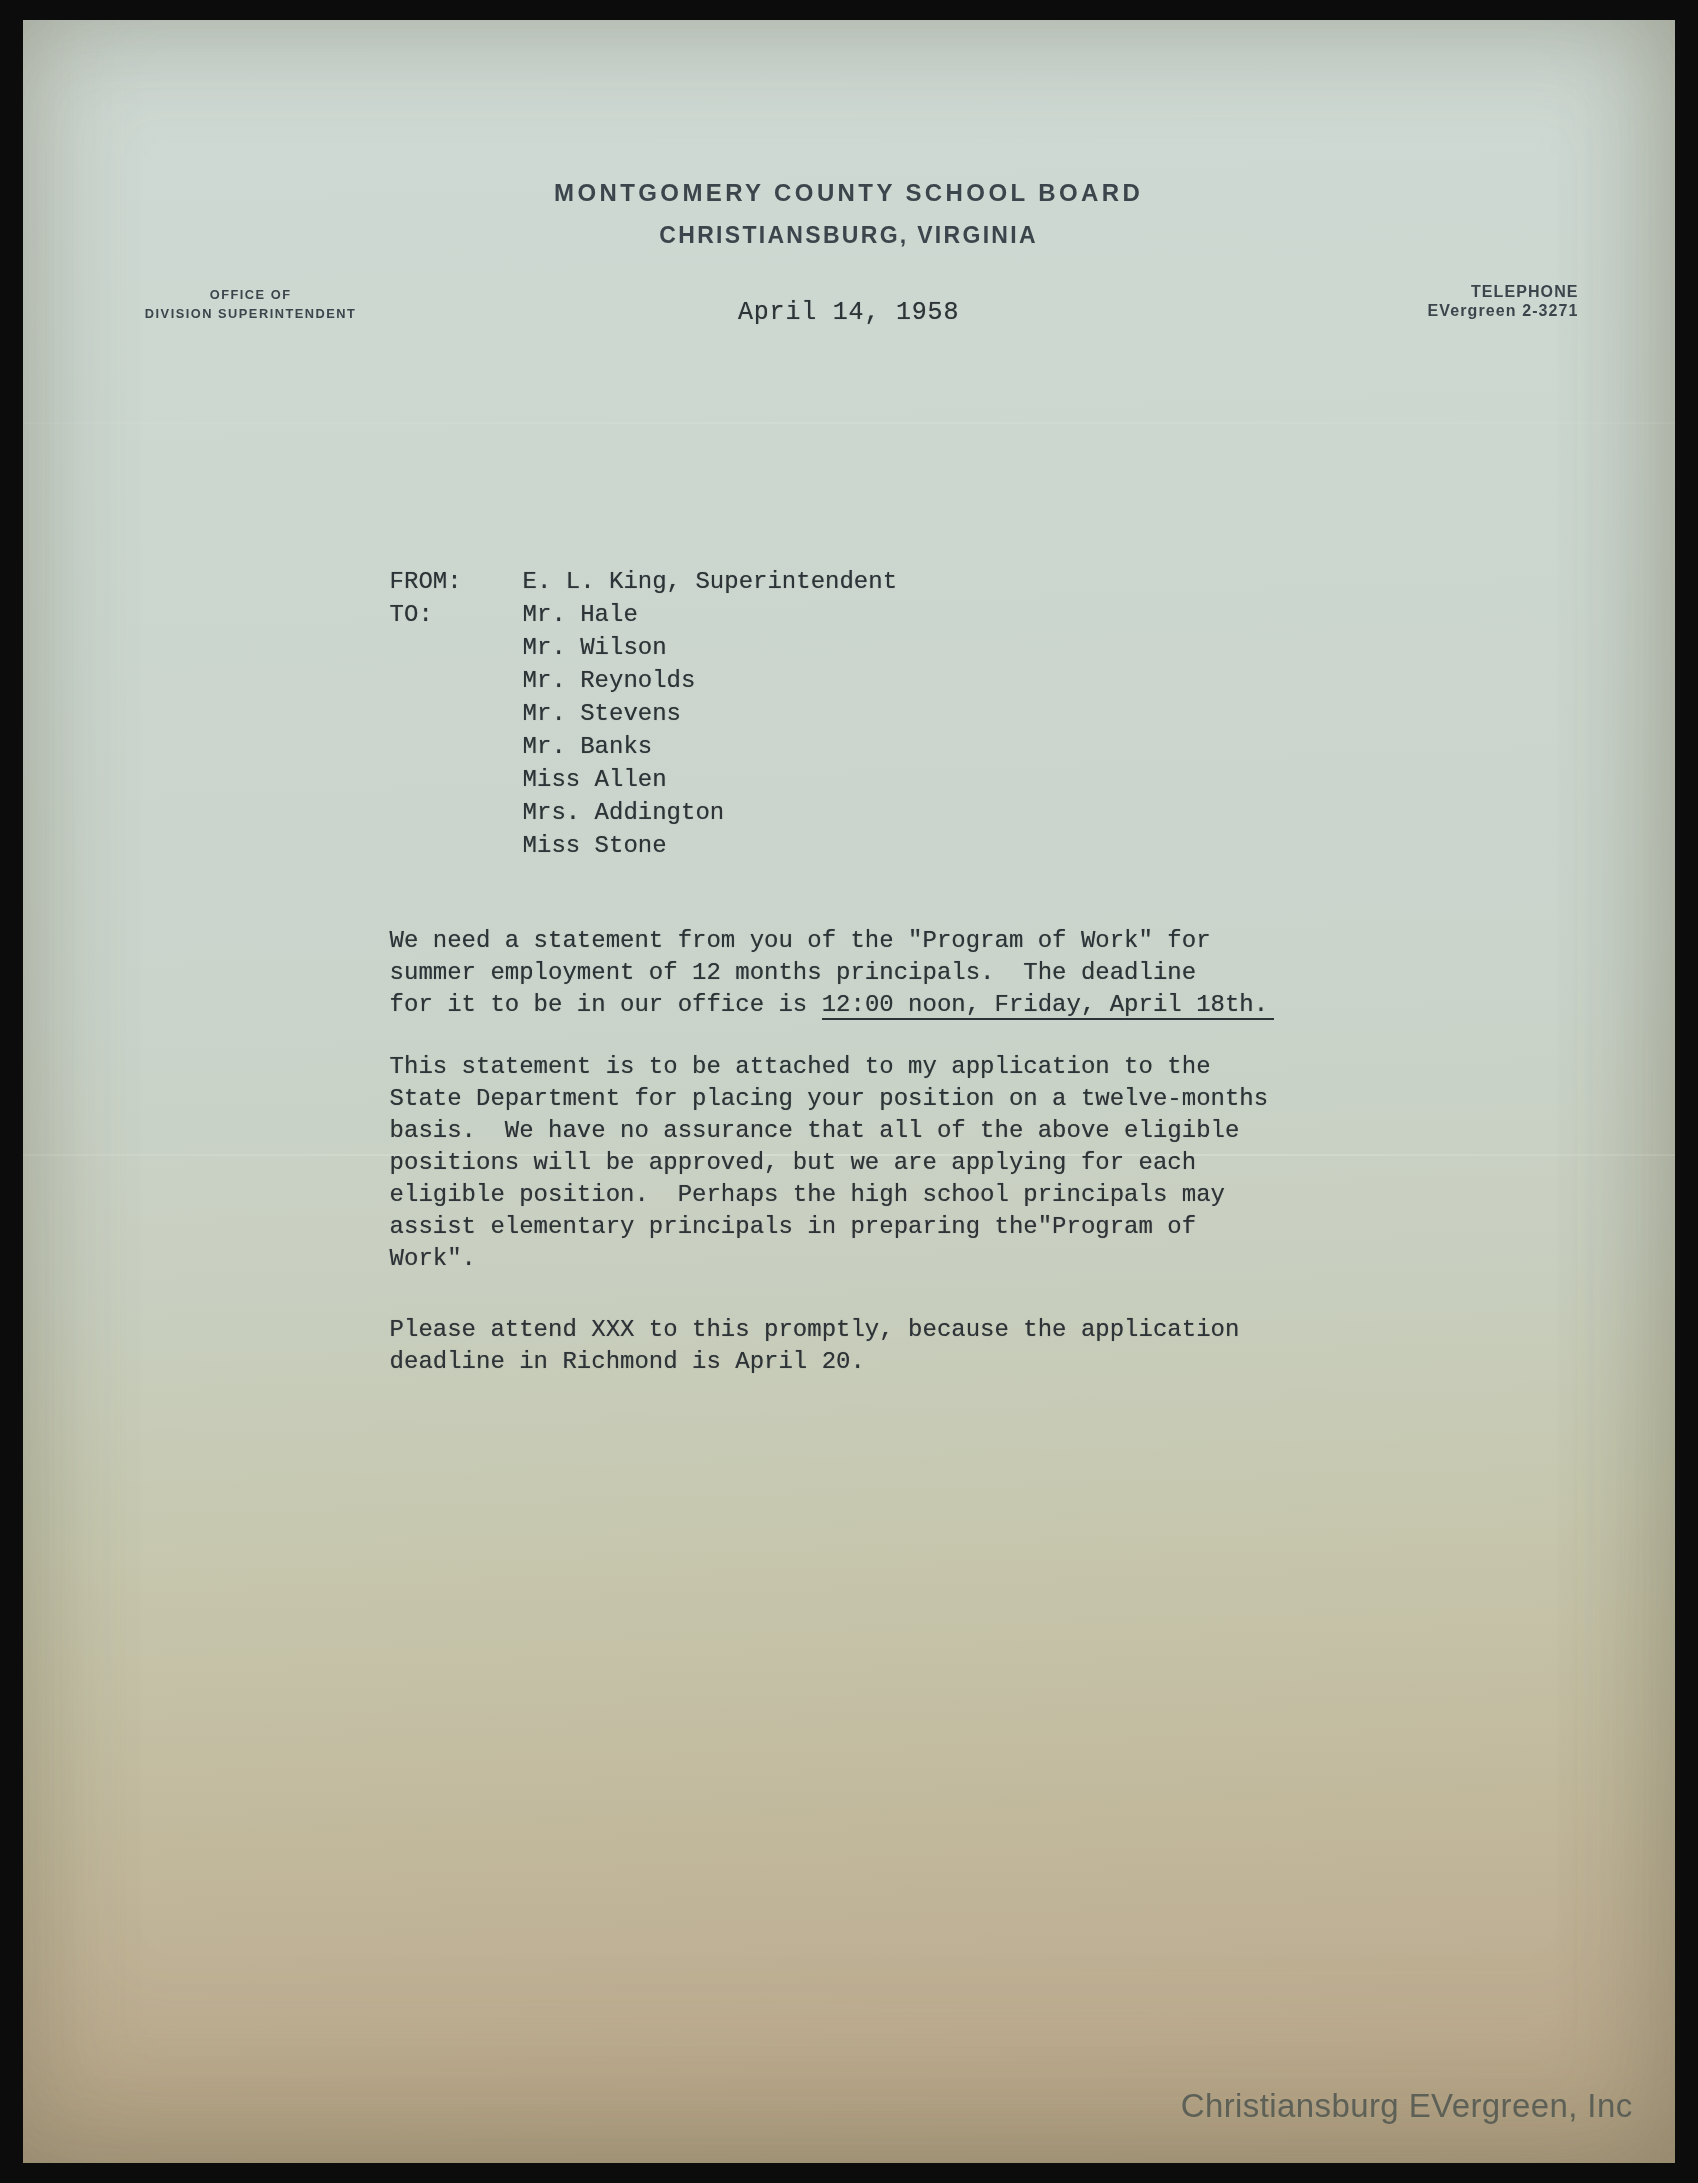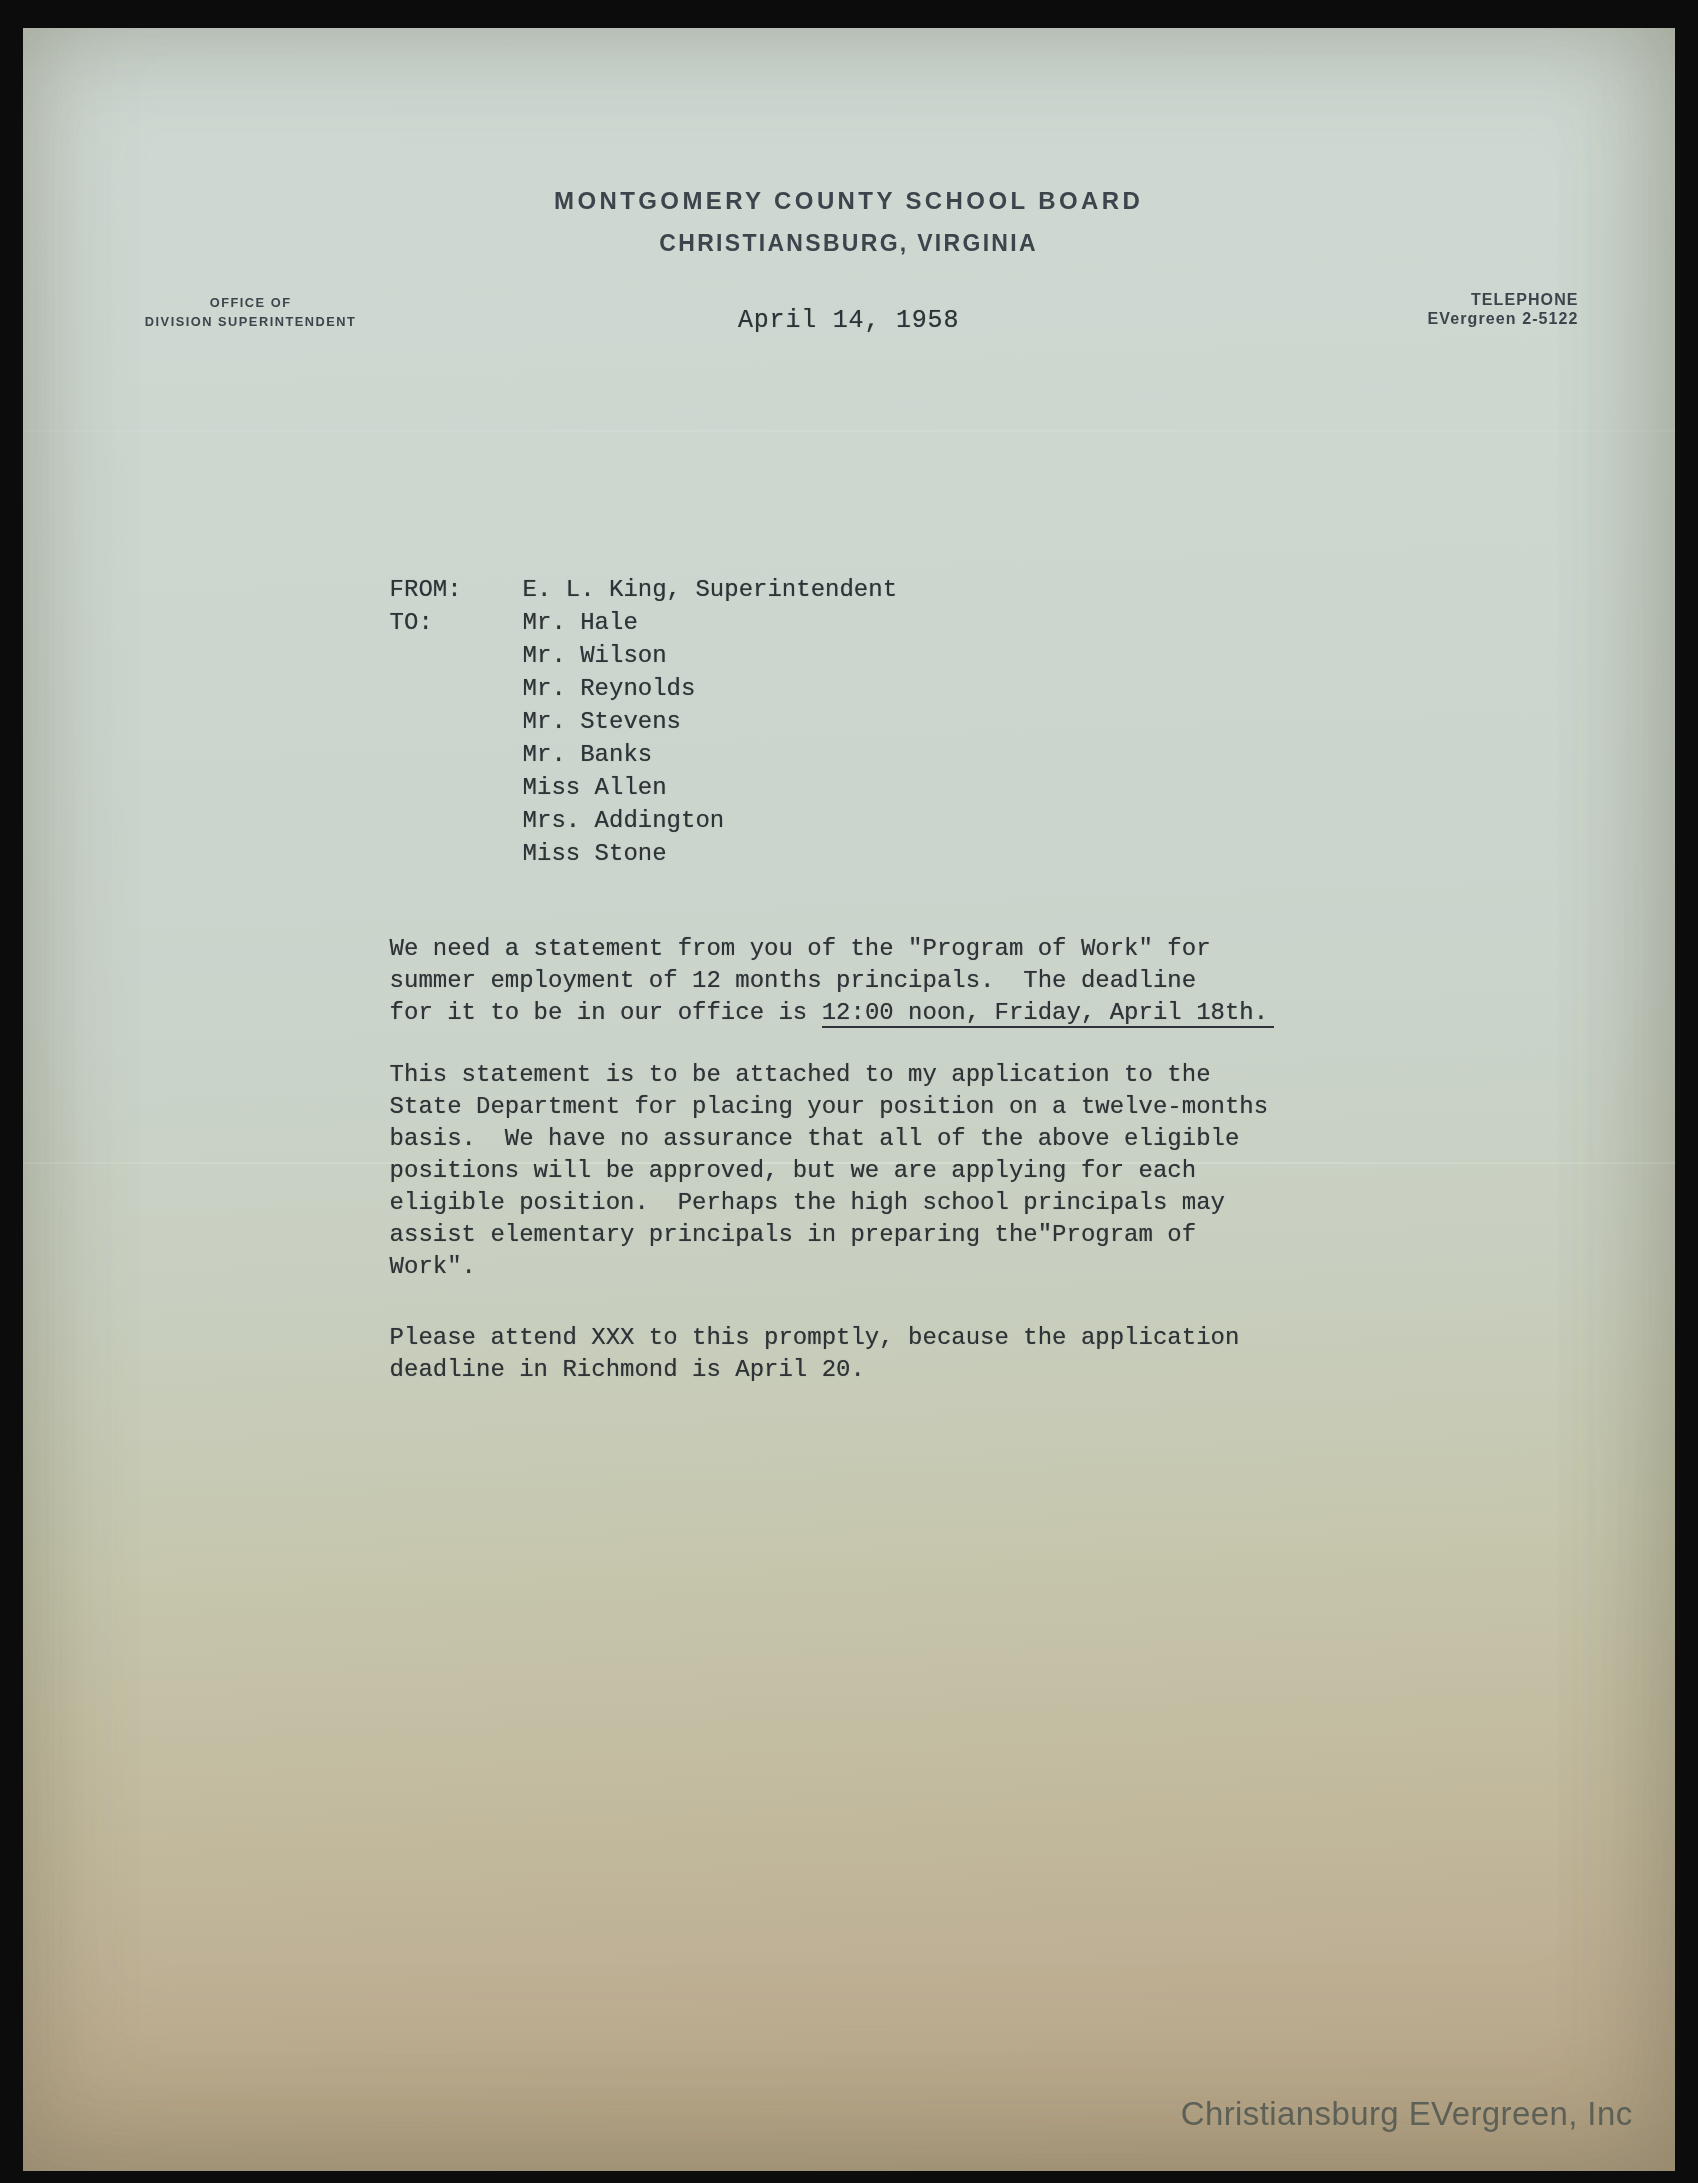--- a/index.html
+++ b/index.html
@@ -28,21 +28,20 @@
       #cad4cb 45%,
       #c8cfc0 58%,
       #c6c7ae 70%,
       #c2ba9e 82%,
       #bdad91 92%,
       #b8a689 100%);
     box-shadow:
       inset 0 0 113px rgba(95, 92, 72, 0.28),
       inset -30px 0 90px rgba(110, 105, 85, 0.15),
       inset 0 -90px 120px rgba(140, 120, 90, 0.18);
-    margin-top: 8px;
   }
   .crease {
     position: absolute;
     left: 0;
     width: 100%;
     height: 2.3px;
     background: linear-gradient(90deg,
       rgba(238,243,238,0.10), rgba(238,243,238,0.34), rgba(238,243,238,0.12));
     pointer-events: none;
   }
@@ -155,21 +154,21 @@
 
     <div class="lh-subtitle lh-ink">CHRISTIANSBURG, VIRGINIA</div>
 
     <div class="lh-office lh-ink">
       <div>OFFICE OF</div>
       <div>DIVISION SUPERINTENDENT</div>
     </div>
 
     <div class="lh-telephone lh-ink">
       <div>TELEPHONE</div>
-      <div>EVergreen 2-5122</div>
+      <div>EVergreen 2-3271</div>
     </div>
 
     <div class="lh-date typed">April 14, 1958</div>
 
     <div class="memo typed">
 
       <div class="memo-row from-row">
         <div class="memo-label">FROM:</div>
         <div>E. L. King, Superintendent</div>
       </div>

